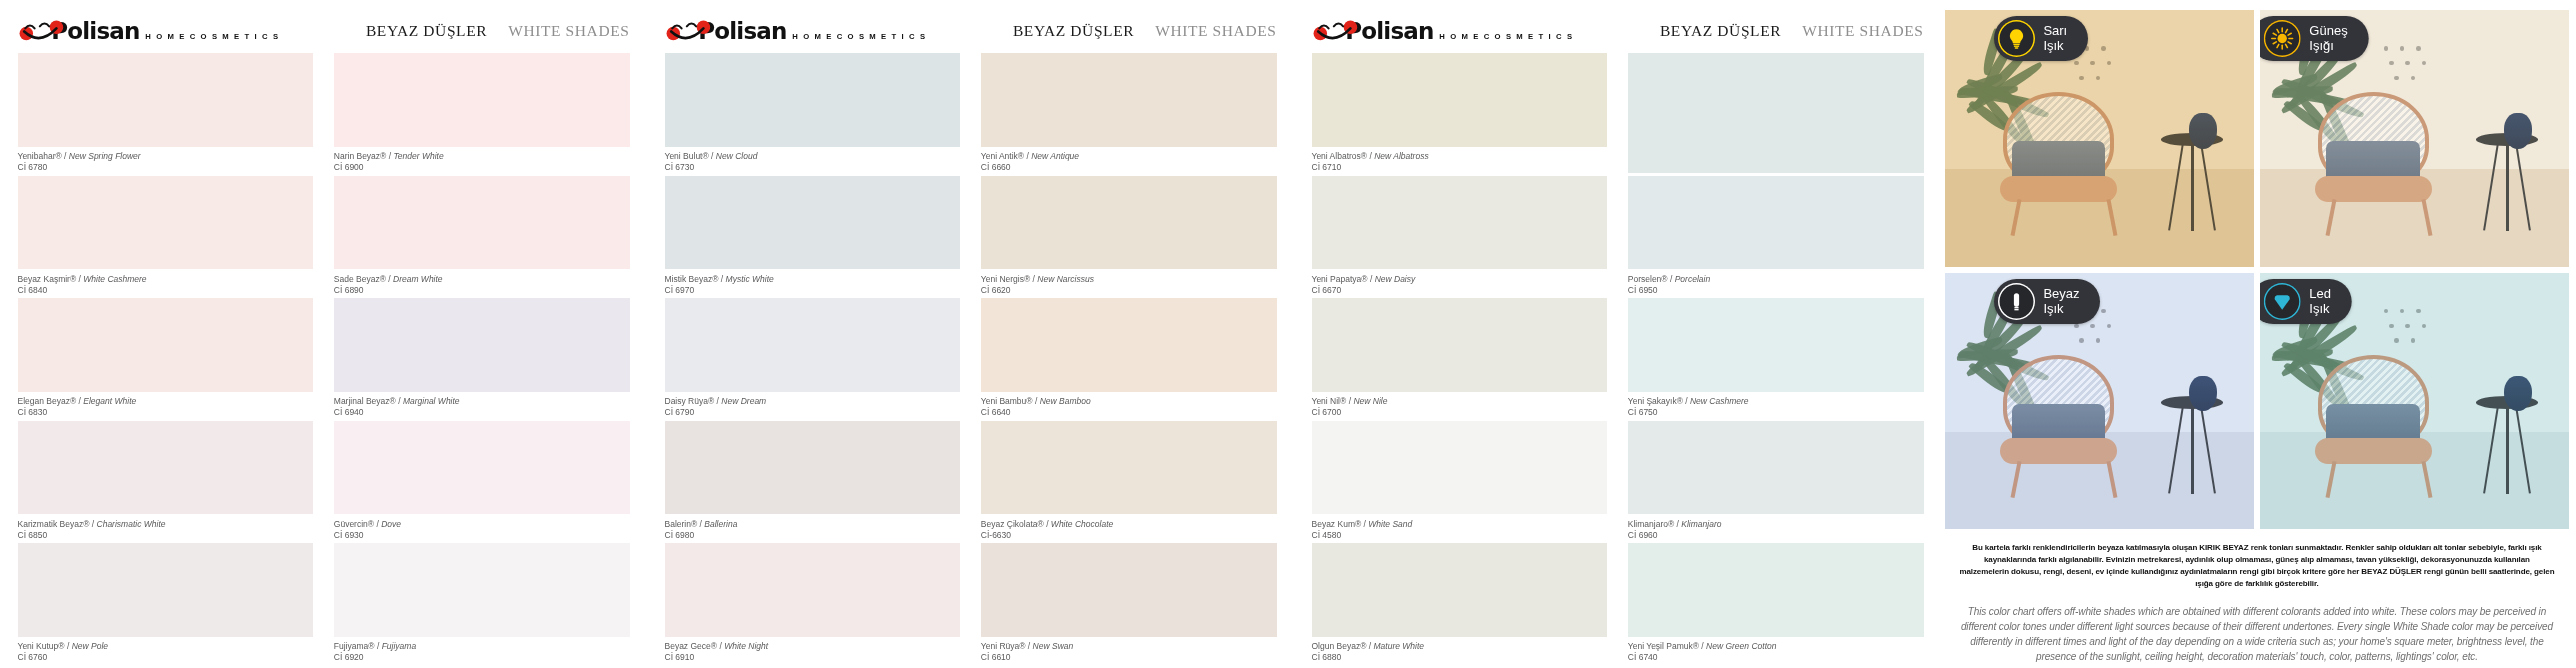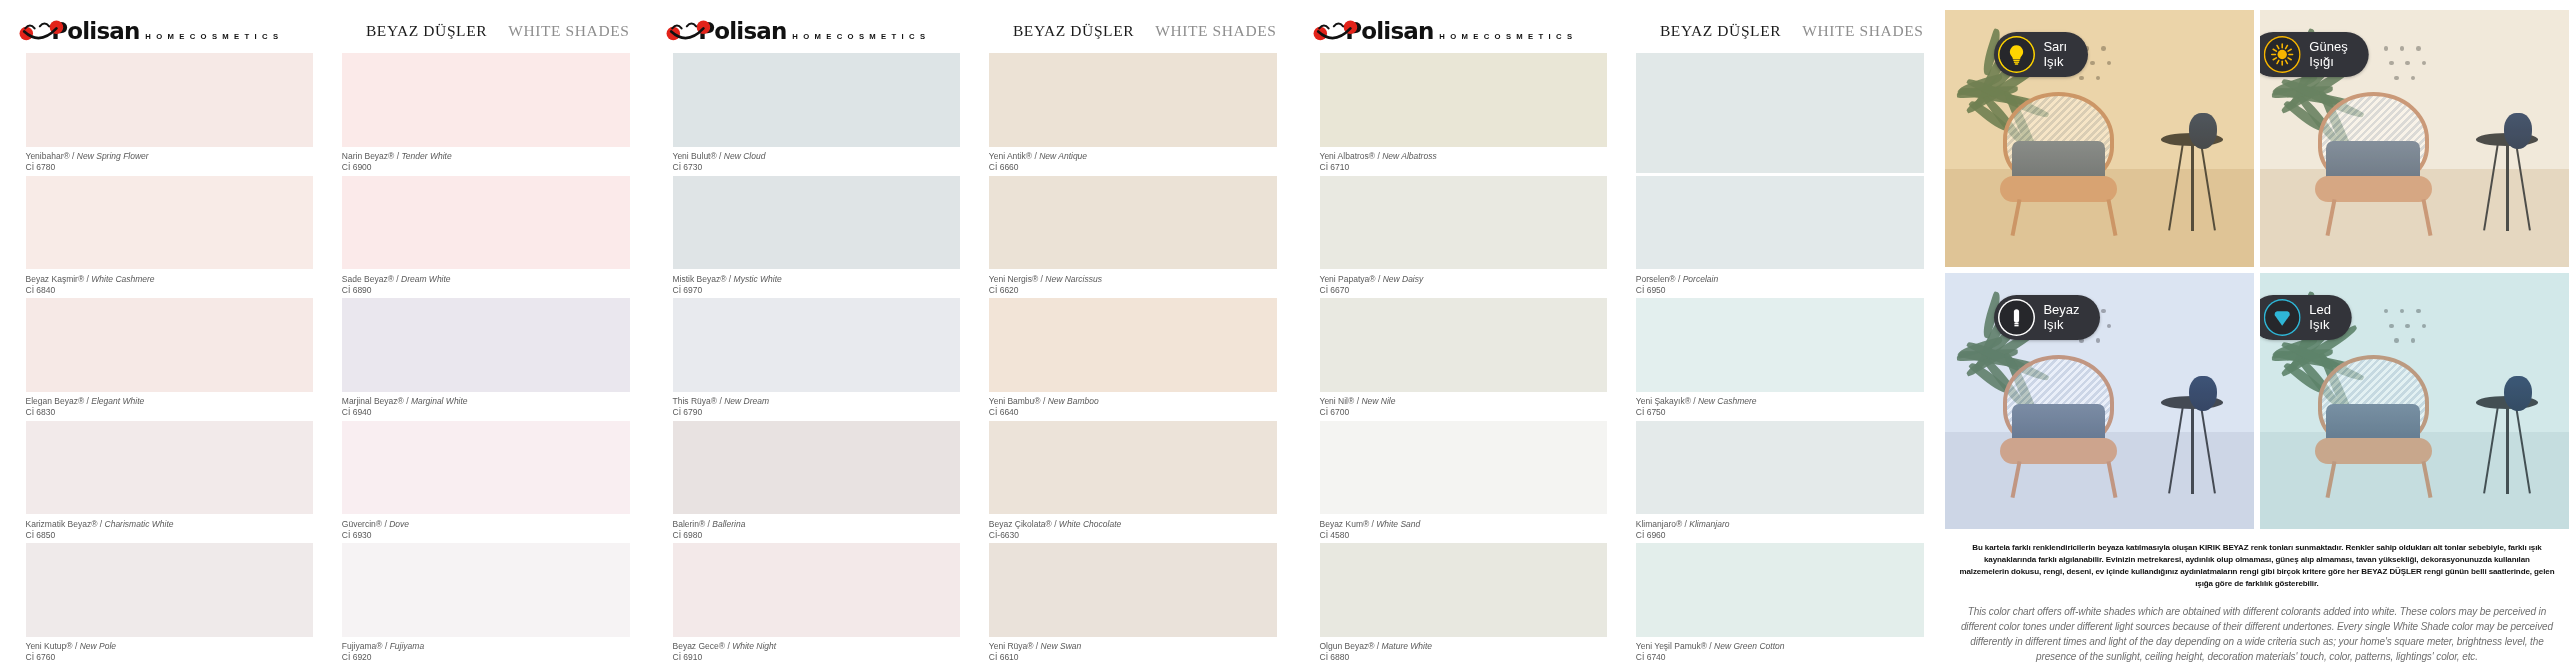--- a/index.html
+++ b/index.html
@@ -40,21 +40,21 @@
   .title-tr {
     font-family: "Liberation Serif", serif;
     font-size: 15.5px; letter-spacing: 0.6px; color: #1a1a1a;
   }
   .title-en {
     font-family: "Liberation Serif", serif;
     font-size: 15.5px; letter-spacing: 0.6px; color: #8e8e8e;
   }
 
   .cols { display: flex; gap: 20.6px; flex: 1 1 auto; padding-top: 3.1px; }
-  .col { flex: 1 1 0; display: flex; flex-direction: column; margin-left: 8px; }
+  .col { flex: 1 1 0; display: flex; flex-direction: column; }
   .swatch-cell { flex: 1 1 0; display: flex; flex-direction: column; padding-bottom: 3.1px; }
   .swatch { flex: 1 1 auto; width: 100%; min-height: 5.2px; }
   .swatch-label { padding-top: 4.6px; flex: 0 0 auto; }
   .sw-name {
     font-size: 8.5px; color: #5a5a5a; line-height: 1.26;
     white-space: nowrap;
   }
   .sw-name .tr { font-style: normal; }
   .sw-name .en { font-style: italic; }
   .sw-code { font-size: 8.5px; color: #5a5a5a; line-height: 1.26; }
@@ -118,21 +118,21 @@
   .vase {
     position: absolute; left: 30%; bottom: 0; width: 40%; height: 46%;
     border-radius: 44% 44% 50% 50%;
     background: linear-gradient(180deg,#243a5e,#1b2b47);
   }
   .wall-art { position: absolute; left: 40%; top: 14%; width: 16%; height: 22%; }
   .wall-art span { position: absolute; border-radius: 50%; background: rgba(60,60,60,.45); }
 
   
   .badge {
-    position: absolute; top: 22px;
+    position: absolute; top: 6px;
     display: flex; align-items: center; gap: 8.2px;
     background: #33343a; color: #fff;
     border-radius: 25px; padding: 4.1px 20.6px 4.1px 4.1px;
     box-shadow: 0 1px 3.1px rgba(0,0,0,.25);
     z-index: 5;
   }
   .badge.left-side { left: 49px; }
   .badge.right-side { left: 0; transform: translateX(-9.3px); padding-left: 13.4px; }
   .badge-icon {
     width: 37px; height: 37px; border-radius: 50%;
@@ -281,21 +281,21 @@
             <div class="swatch-cell">
               <div class="swatch" style="background:#dfe4e6"></div>
               <div class="swatch-label">
                 <div class="sw-name"><span class="tr">Mistik Beyaz®</span><span> / </span><span class="en">Mystic White</span></div>
                 <div class="sw-code">Cİ 6970</div>
               </div>
             </div>
             <div class="swatch-cell">
               <div class="swatch" style="background:#e8eaee"></div>
               <div class="swatch-label">
-                <div class="sw-name"><span class="tr">This Rüya®</span><span> / </span><span class="en">New Dream</span></div>
+                <div class="sw-name"><span class="tr">Daisy Rüya®</span><span> / </span><span class="en">New Dream</span></div>
                 <div class="sw-code">Cİ 6790</div>
               </div>
             </div>
             <div class="swatch-cell">
               <div class="swatch" style="background:#e8e2e1"></div>
               <div class="swatch-label">
                 <div class="sw-name"><span class="tr">Balerin®</span><span> / </span><span class="en">Ballerina</span></div>
                 <div class="sw-code">Cİ 6980</div>
               </div>
             </div>

